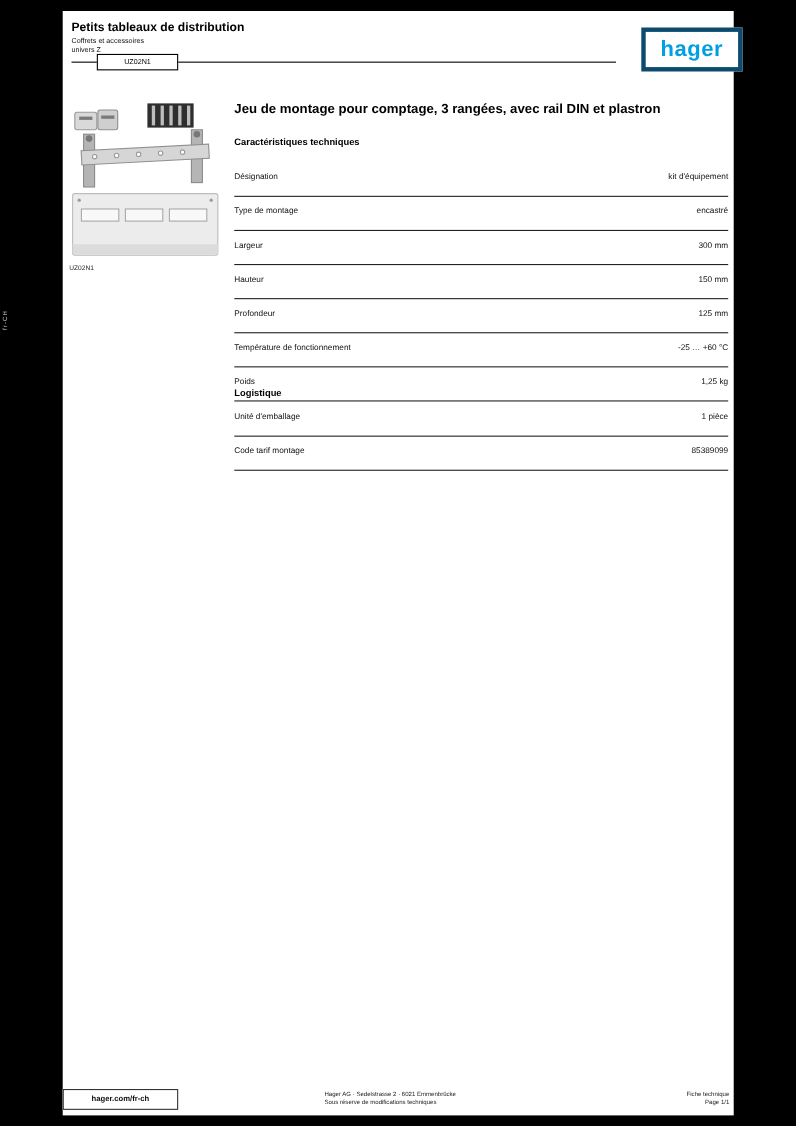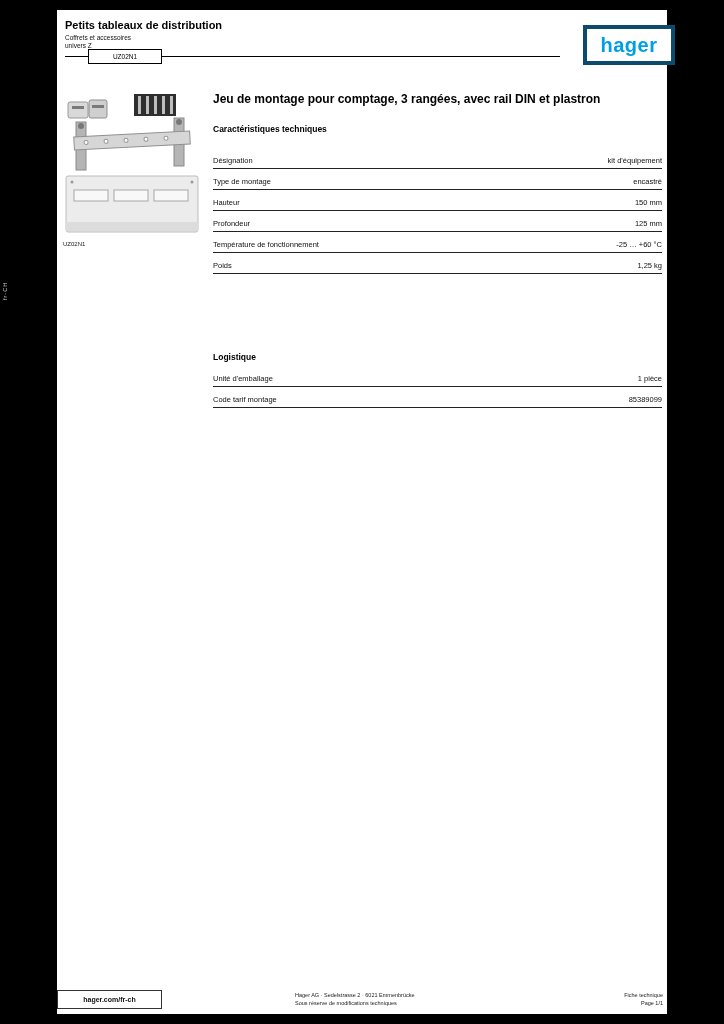--- a/index.html
+++ b/index.html
@@ -22,21 +22,21 @@
 
   
   .product-image{position:absolute;left:5px;top:78px;width:140px;height:150px;}
   .image-caption{position:absolute;left:6px;top:231px;font-size:6px;color:#222;}
 
   
   .main-title{position:absolute;left:156px;top:83px;width:449px;font-size:12px;font-weight:bold;color:#000;line-height:1.15;}
   .specs-heading{position:absolute;left:156px;top:114px;font-size:8.5px;font-weight:bold;color:#000;}
   .specs-table{position:absolute;left:156px;top:138px;width:449px;}
   .trow{display:flex;justify-content:space-between;align-items:flex-end;gap:10px;
-    padding:4px 0 3px 0;border-bottom:1px solid #222;font-size:7.5px;color:#111;min-height:13px;}
+    padding:4px 0 13px 0;border-bottom:1px solid #222;font-size:7.5px;color:#111;min-height:13px;}
   .tlabel{max-width:300px;}
   .tvalue{white-space:nowrap;}
   .log-heading{position:absolute;left:156px;top:342px;font-size:8.5px;font-weight:bold;color:#000;}
   .log-table{position:absolute;left:156px;top:356px;width:449px;}
 
   
   .footer-box{position:absolute;left:0px;top:980px;width:103px;height:17px;background:#fff;border:1px solid #333;
     display:flex;align-items:center;justify-content:center;font-size:7px;font-weight:bold;color:#111;text-decoration:none;}
   .footer-center{position:absolute;left:238px;top:981px;width:215px;font-size:5.5px;color:#222;line-height:1.5;}
   .footer-right{position:absolute;right:4px;top:981px;font-size:5.5px;color:#222;text-align:right;line-height:1.5;}
@@ -106,20 +106,24 @@
   <div class="specs-table">
     <div class="trow">
       <span class="tlabel">Désignation</span>
       <span class="tvalue">kit d'équipement</span>
     </div>
     <div class="trow">
       <span class="tlabel">Type de montage</span>
       <span class="tvalue">encastré</span>
     </div>
     <div class="trow">
+      <span class="tlabel">Largeur</span>
+      <span class="tvalue">300 mm</span>
+    </div>
+    <div class="trow">
       <span class="tlabel">Hauteur</span>
       <span class="tvalue">150 mm</span>
     </div>
     <div class="trow">
       <span class="tlabel">Profondeur</span>
       <span class="tvalue">125 mm</span>
     </div>
     <div class="trow">
       <span class="tlabel">Température de fonctionnement</span>
       <span class="tvalue">-25 … +60 °C</span>

